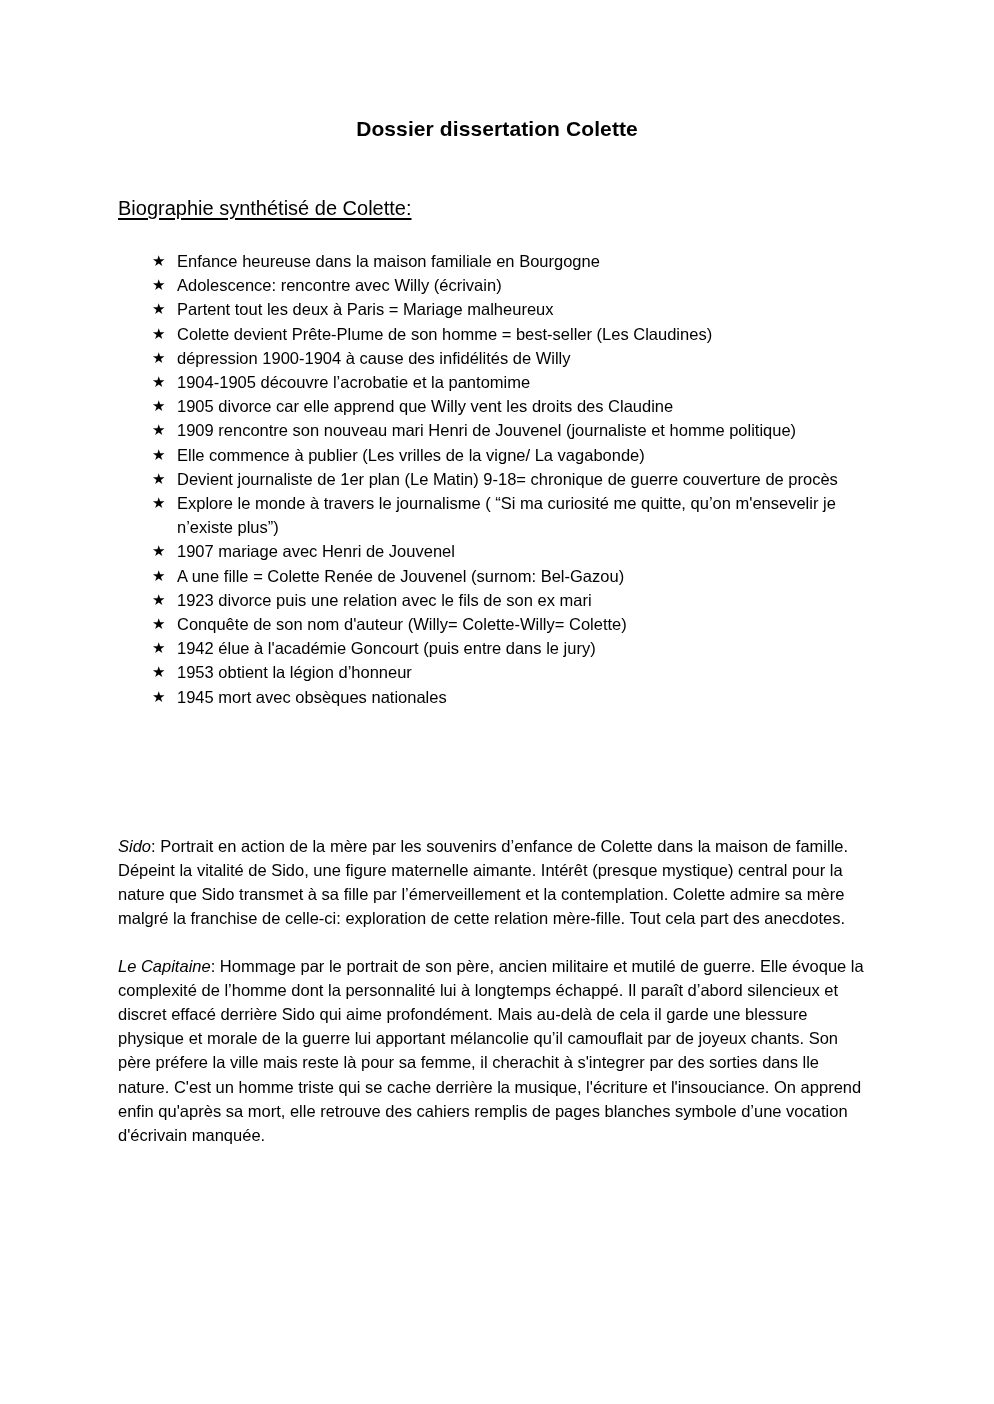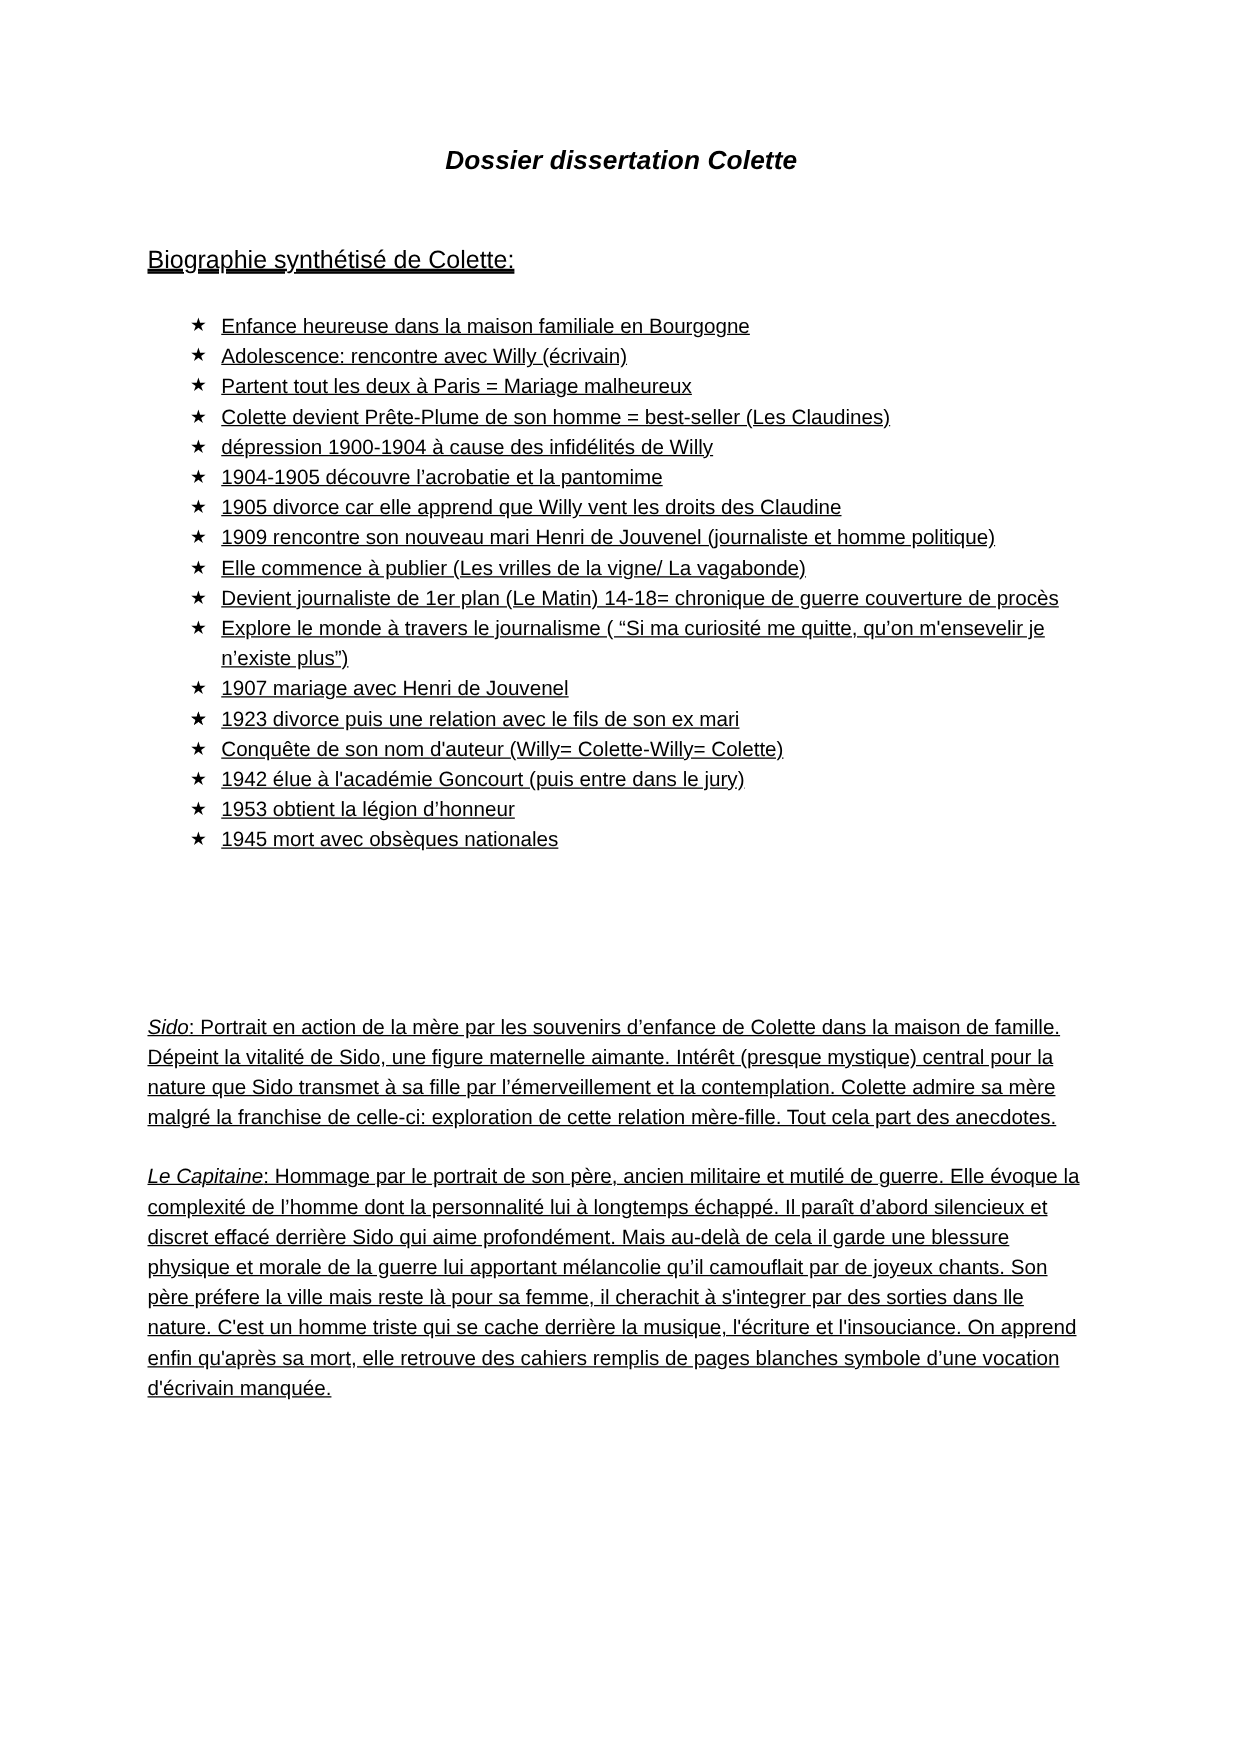--- a/index.html
+++ b/index.html
@@ -23,29 +23,27 @@
     box-sizing: border-box;
   }
   .doc-title {
     position: absolute;
     top: 117px;
     left: 0;
     width: 994px;
     text-align: center;
     font-size: 21px;
     font-weight: bold;
-    font-style: italic;
     letter-spacing: 0.1px;
   }
   .content {
     position: absolute;
     top: 196px;
     left: 118px;
     width: 752px;
-    text-decoration: underline;
   }
   .section-heading {
     font-size: 20px;
     font-weight: normal;
     text-decoration: underline;
     text-underline-offset: 3px;
     line-height: 24px;
     margin: 0;
     padding: 0;
     white-space: nowrap;
@@ -128,32 +126,33 @@
       <li>
         <span class="star">★</span>
         <span>1909  rencontre son nouveau mari Henri de Jouvenel (journaliste et homme politique)</span>
       </li>
       <li>
         <span class="star">★</span>
         <span>Elle commence à publier (Les vrilles de la vigne/ La vagabonde)</span>
       </li>
       <li>
         <span class="star">★</span>
-        <span>Devient journaliste de 1er plan (Le Matin) 14-18= chronique de guerre couverture de procès</span>
+        <span>Devient journaliste de 1er plan (Le Matin) 9-18= chronique de guerre couverture de procès</span>
       </li>
       <li>
         <span class="star">★</span>
         <span>Explore le monde à travers le journalisme ( “Si ma curiosité me quitte, qu’on m'ensevelir je n’existe plus”)</span>
       </li>
       <li>
         <span class="star">★</span>
         <span>1907 mariage avec Henri de Jouvenel</span>
       </li>
       <li>
         <span class="star">★</span>
+        <span>A une fille = Colette Renée de Jouvenel (surnom: Bel-Gazou)</span>
       </li>
       <li>
         <span class="star">★</span>
         <span>1923 divorce puis une relation avec le fils de son ex mari</span>
       </li>
       <li>
         <span class="star">★</span>
         <span>Conquête de son nom d'auteur (Willy= Colette-Willy= Colette)</span>
       </li>
       <li>

